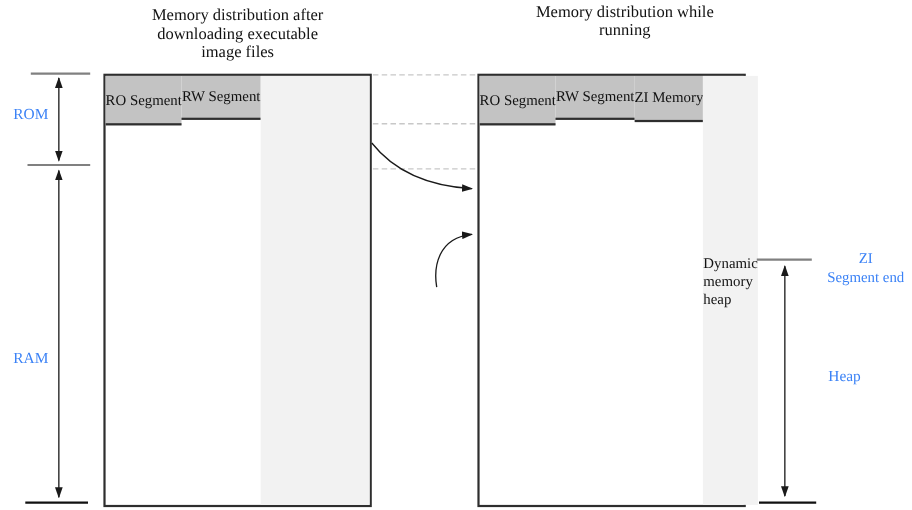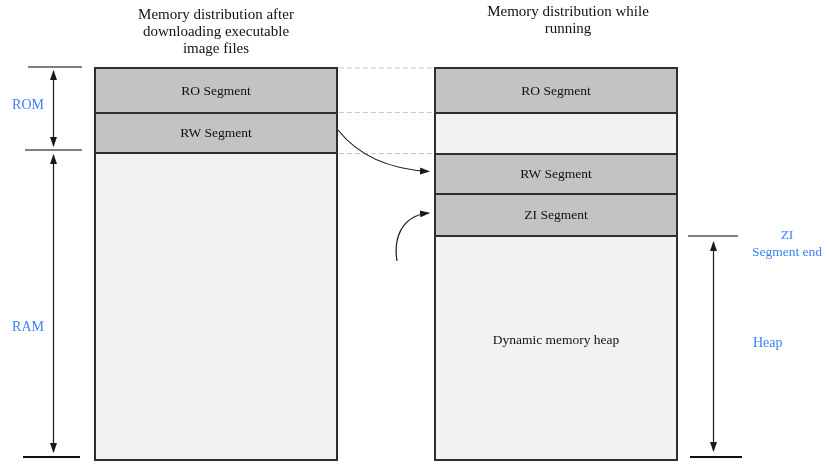--- a/index.html
+++ b/index.html
@@ -8,21 +8,21 @@
     font-family:"Liberation Serif","DejaVu Serif",serif;color:#111;
   }
   .title{
     position:absolute;text-align:center;font-size:15px;line-height:17px;
     white-space:pre-line;color:#111;
   }
   .left-title{left:94px;top:6px;width:244px;}
   .right-title{left:446px;top:3px;width:244px;}
   .column{
     position:absolute;top:67px;width:244px;height:394px;box-sizing:border-box;
-    border:2px solid var(--border,#2e2e2e);display:flex;flex-direction:column;
+    border:2px solid var(--border,#2e2e2e);display:flex;flex-direction:row;
   }
   .left-col{left:94px;}
   .right-col{left:434px;}
   .seg{
     box-sizing:border-box;display:flex;align-items:center;justify-content:center;
     font-size:13.5px;flex:0 0 auto;
   }
   .seg.bline{border-bottom:2px solid var(--border,#2e2e2e);}
   .dark{background:var(--segment-dark,#c3c3c3);}
   .light{background:var(--segment-light,#f2f2f2);align-items:center;}
@@ -72,21 +72,21 @@
     <div class="seg dark h45 bline">
       <span>RO Segment</span>
     </div>
     <div class="seg light h41 bline">
       <span></span>
     </div>
     <div class="seg dark h40 bline">
       <span>RW Segment</span>
     </div>
     <div class="seg dark h42 bline">
-      <span>ZI Segment</span>
+      <span>ZI Memory</span>
     </div>
     <div class="seg light grow heap-seg">
       <span>Dynamic memory heap</span>
     </div>
   </div>
 
   <svg class="overlay" width="829" height="464" viewBox="0 0 829 464">
     <defs>
       <marker id="arr" viewBox="0 0 10 7" refX="9" refY="3.5" markerWidth="10" markerHeight="7" markerUnits="userSpaceOnUse" orient="auto-start-reverse">
         <path d="M0,0 L10,3.5 L0,7 Z" class="ah"></path>

